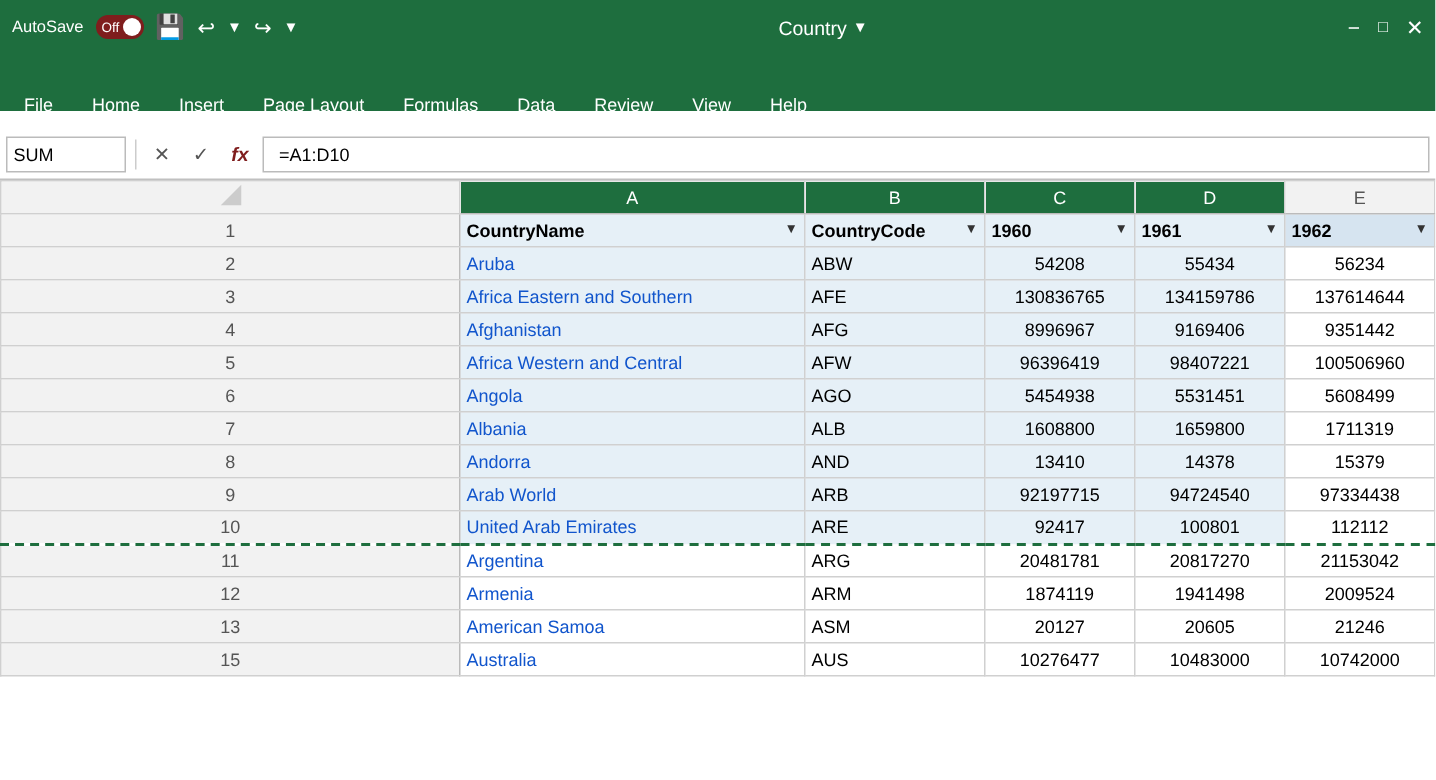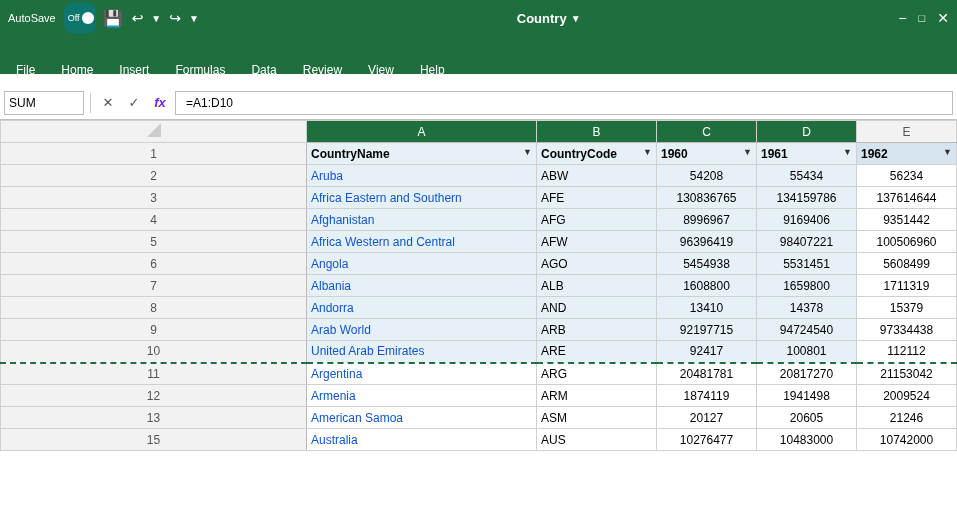--- a/index.html
+++ b/index.html
@@ -9,39 +9,39 @@
     #title-bar {
       background: #1e6e3e;
       color: #fff;
       height: 36px;
       display: flex;
       align-items: center;
       padding: 0 8px;
       gap: 8px;
     }
     #title-bar .toggle-off {
-      background: #0f766e;
+      background: #7f1d1d;
       border-radius: 10px;
       width: 32px;
-      height: 32px;
+      height: 16px;
       display: inline-flex;
       align-items: center;
       padding: 2px;
       position: relative;
     }
     #title-bar .toggle-off::after {
       content: '';
       width: 12px; height: 12px;
       background: #fff;
       border-radius: 50%;
       position: absolute;
       right: 2px;
     }
     #title-bar .off-text { font-size: 9px; color: #fff; margin-left: 2px; }
-    .title-center { flex: 1; display: flex; justify-content: center; align-items: center; gap: 4px; font-size: 13px; font-weight: 700; }
+    .title-center { flex: 1; display: flex; justify-content: center; align-items: center; gap: 4px; font-size: 13px; font-weight: 400; }
     .title-right { display: flex; align-items: center; gap: 12px; }
     .title-right span { font-size: 18px; color: #fff; cursor: pointer; }
 
     
     #menu-bar {
       background: #1e6e3e;
       color: #fff;
       height: 38px;
       display: flex;
       align-items: center;
@@ -213,35 +213,36 @@
     <span style="font-size:14px;">−</span>
     <span style="font-size:11px;">□</span>
     <span style="font-size:14px;">✕</span>
   </div>
 </div>
 
 <div id="menu-bar">
   <div class="menu-item">File</div>
   <div class="menu-item">Home</div>
   <div class="menu-item">Insert</div>
+  <div class="menu-item">Page Layout</div>
   <div class="menu-item">Formulas</div>
   <div class="menu-item">Data</div>
   <div class="menu-item">Review</div>
   <div class="menu-item">View</div>
   <div class="menu-item">Help</div>
 </div>
 
 <div id="formula-bar">
   <div id="name-box">
     <span>SUM</span>
   </div>
   <div class="formula-divider"></div>
   <button class="formula-btn">✕</button>
   <button class="formula-btn">✓</button>
-  <button class="formula-btn" style="font-style:italic;font-weight:bold;color:#6d28d9;">fx</button>
+  <button class="formula-btn" style="font-style:italic;font-weight:bold;color:#7f1d1d;">fx</button>
   <input id="formula-input" type="text" value="=A1:D10" style="">
 </div>
 
 <div id="spreadsheet">
   <table>
     <thead>
       <tr>
         <th class="corner-header col-row-header">
           <svg width="14" height="14" viewBox="0 0 14 14">
               <polygon points="14,0 14,14 0,14" fill="#ccc"></polygon>

